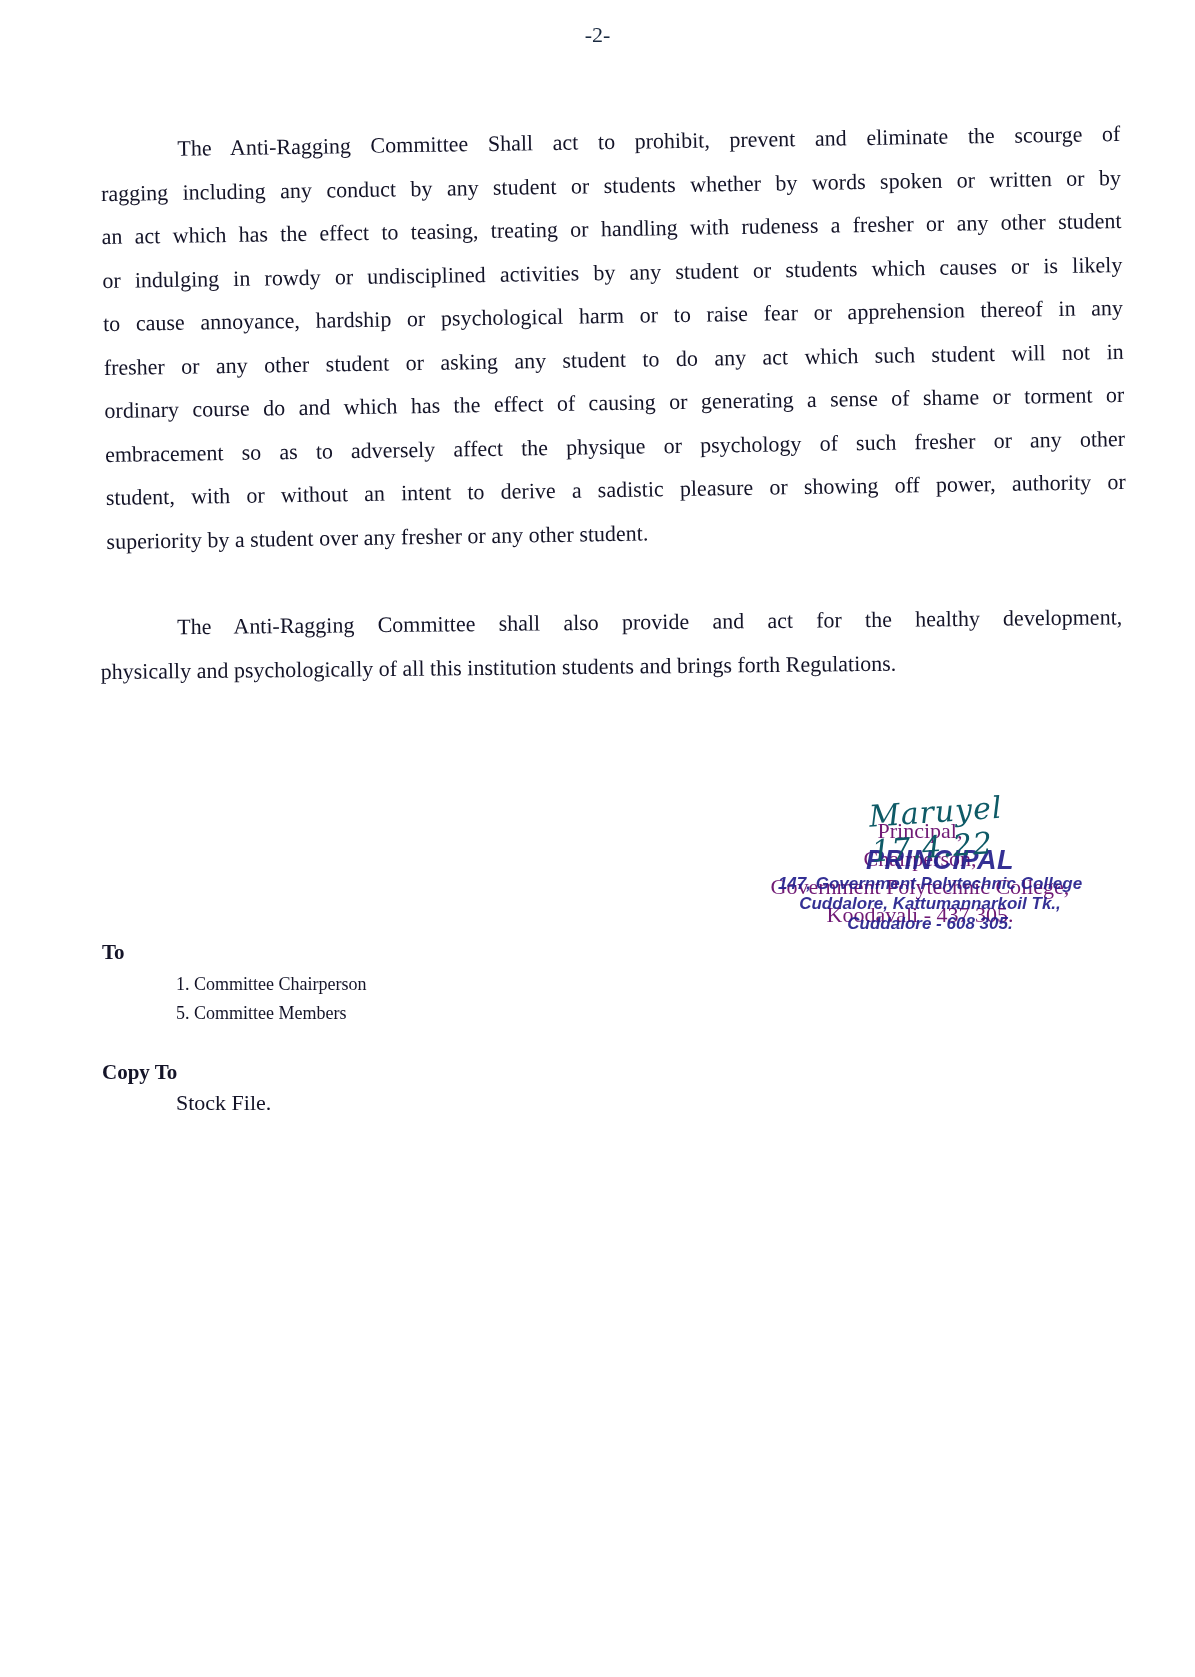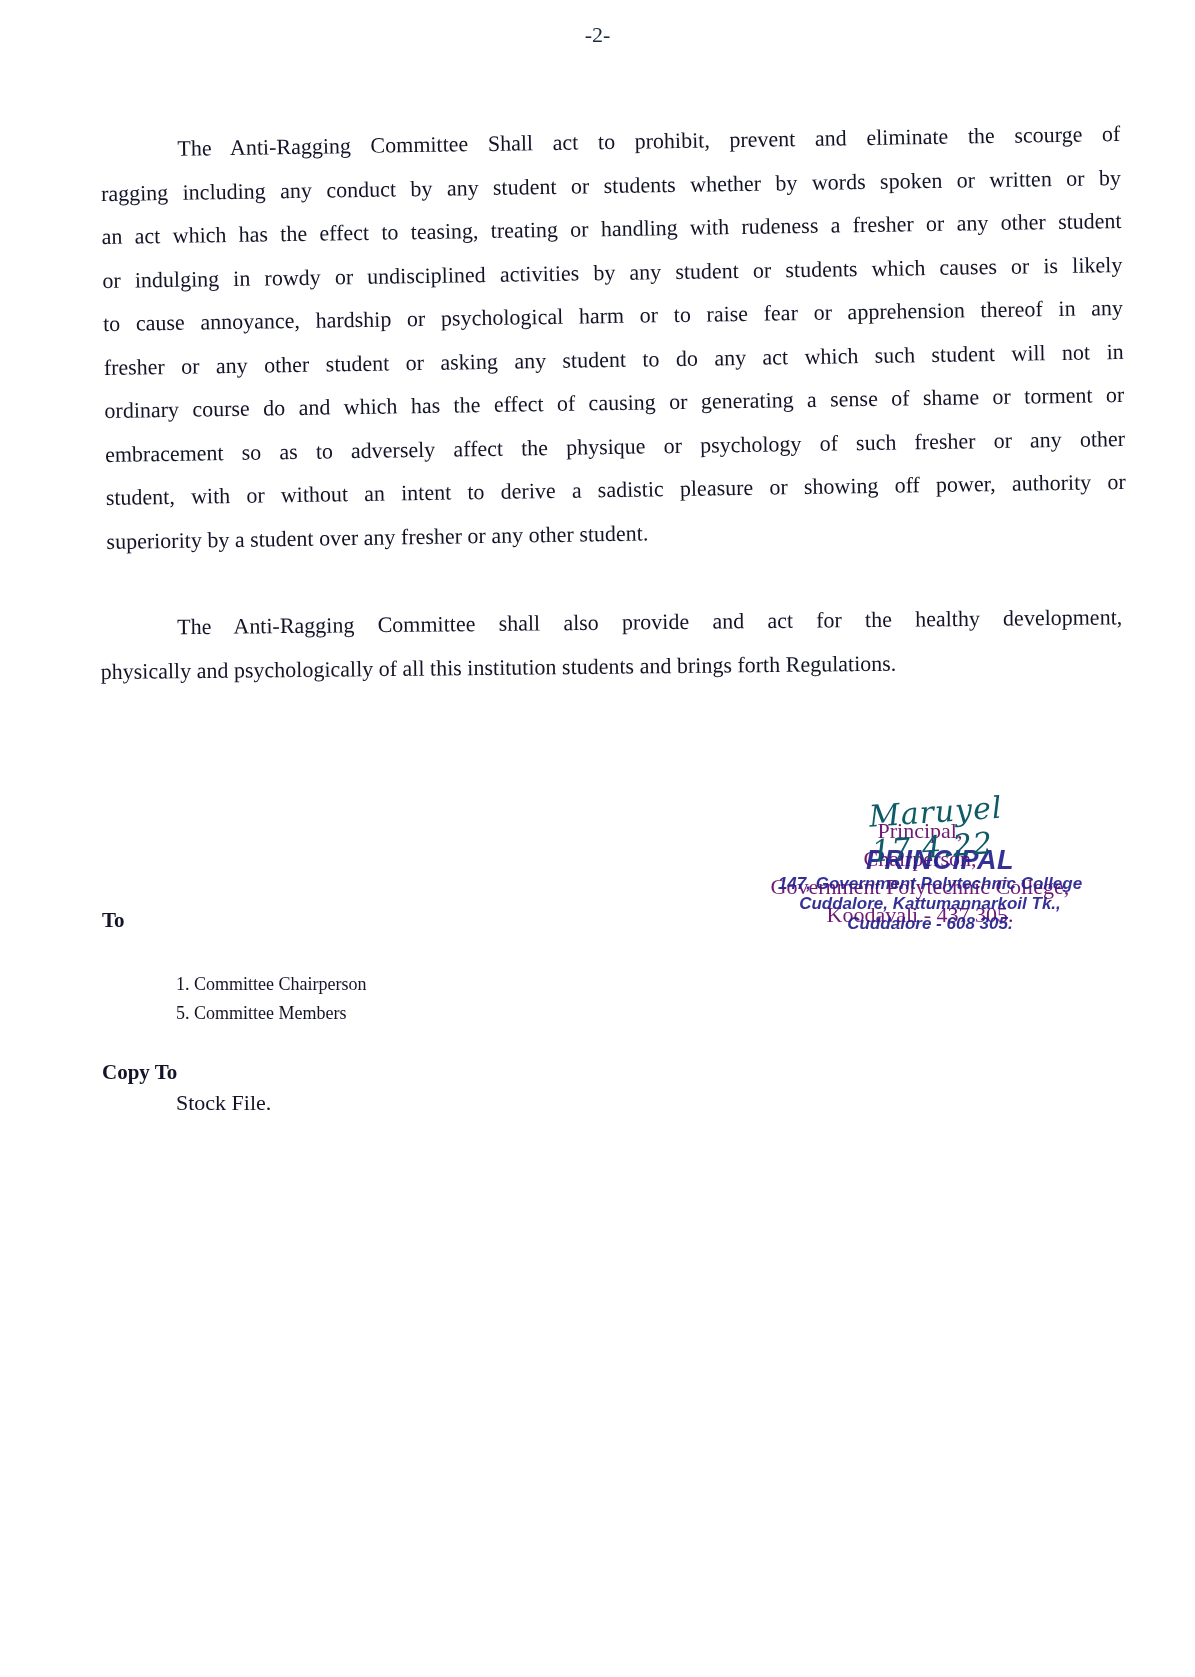--- a/index.html
+++ b/index.html
@@ -100,21 +100,21 @@
     }
     .stamp .stamp-line {
       display: block;
       font-size: 17px;
       line-height: 20px;
     }
 
     .to-label {
       position: absolute;
       left: 102px;
-      top: 908px;
+      top: 940px;
       font-size: 21px;
       font-weight: bold;
     }
     .recipients {
       position: absolute;
       left: 176px;
       top: 970px;
       font-size: 18px;
       line-height: 29px;
     }

